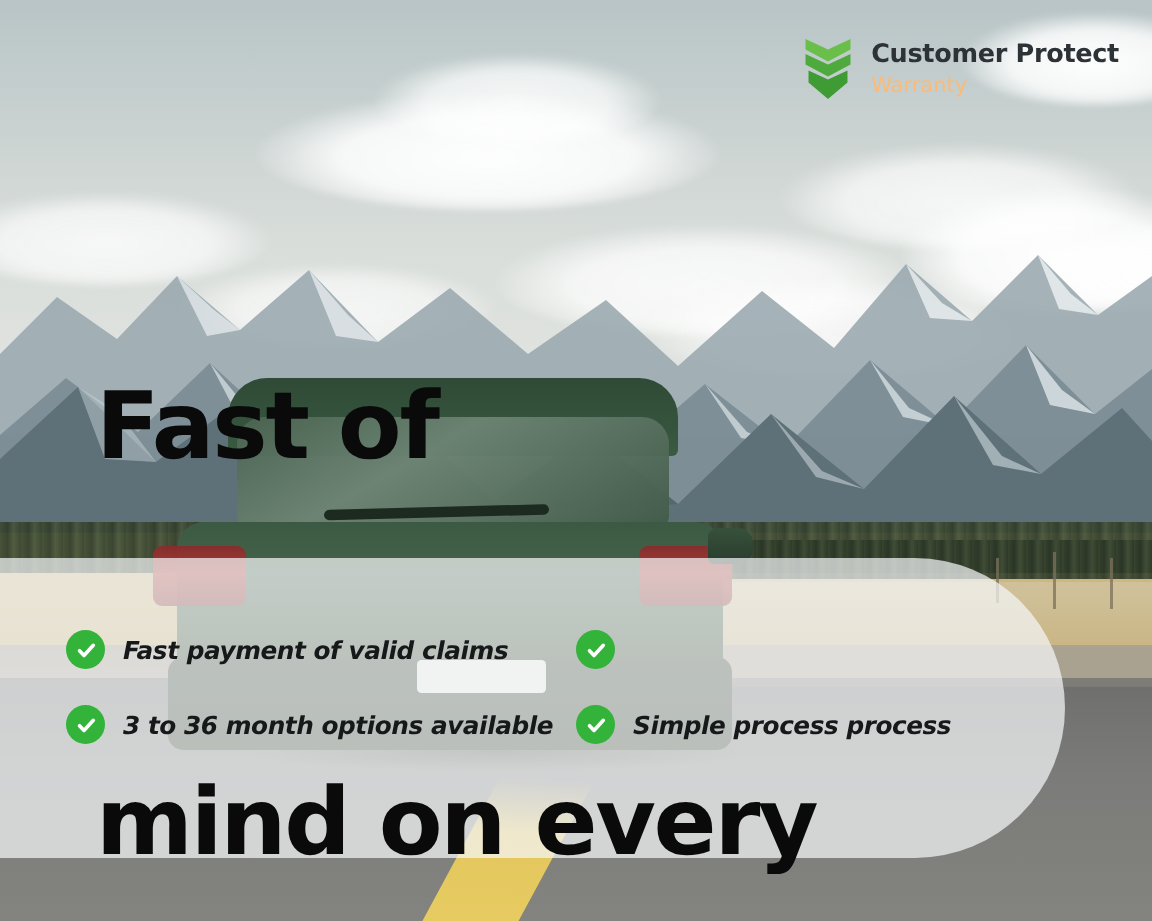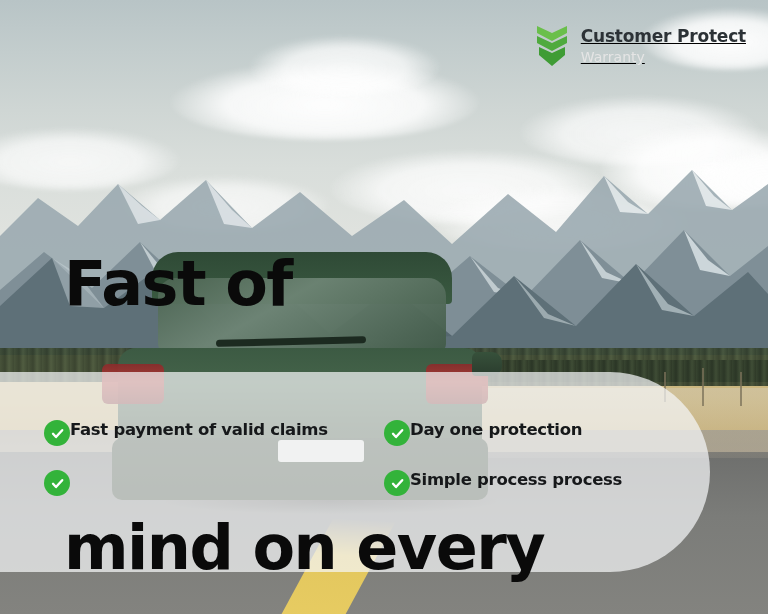--- a/index.html
+++ b/index.html
@@ -171,28 +171,28 @@
   .headline .hl-line { display: block; }
 
   
   .logo {
     position: absolute;
     right: 22px; top: 24px;
     display: flex; align-items: center; gap: 12px;
     z-index: 7;
   }
   .logo-shield { width: 34px; height: 44px; flex: 0 0 auto; }
-  .logo-text { display: flex; flex-direction: column; line-height: 1; text-decoration: underline; }
+  .logo-text { display: flex; flex-direction: column; line-height: 1; }
   .logo-title {
     font-family: "DejaVu Sans", sans-serif;
     font-size: 17px; font-weight: 700; color: #2c3236; letter-spacing: -0.2px;
   }
   .logo-sub {
     font-family: "DejaVu Sans", sans-serif;
-    font-size: 14px; font-weight: 400; color: #e5e5e5; margin-top: 5px;
+    font-size: 14px; font-weight: 400; color: #fdba74; margin-top: 5px;
     letter-spacing: 0px;
   }
 
   
   .panel {
     position: absolute;
     left: -120px; top: 372px;
     width: 830px; height: 200px;
     background: rgba(244,245,246,0.72);
     border-radius: 0 100px 100px 0;
@@ -202,21 +202,21 @@
     position: absolute;
     left: 44px; top: 408px;
     width: 680px; height: 150px;
     display: grid;
     grid-template-columns: 340px 340px;
     grid-template-rows: repeat(3, 50px);
     align-items: center;
     z-index: 6;
   }
   .feature {
-    display: flex; align-items: flex-start; 
+    display: flex; align-items: center; gap: 12px; font-style: italic;
   }
   .check {
     width: 26px; height: 26px; flex: 0 0 auto;
     border-radius: 50%;
     background: #33b33a;
     display: flex; align-items: center; justify-content: center;
   }
   .check svg { display: block; }
   .feature-label {
     font-family: "DejaVu Sans", sans-serif;
@@ -326,38 +326,38 @@
 
     <div class="feature">
       <span class="check">
         <svg width="15" height="15" viewBox="0 0 15 15">
           <path d="M3 7.8 L6 11 L12.2 4.2" fill="none" stroke="#ffffff" stroke-width="2.4" stroke-linecap="round" stroke-linejoin="round"></path>
         </svg>
       </span>
       <span class="feature-label">Fast payment of valid claims</span>
     </div>
 
+
     <div class="feature">
       <span class="check">
         <svg width="15" height="15" viewBox="0 0 15 15">
           <path d="M3 7.8 L6 11 L12.2 4.2" fill="none" stroke="#ffffff" stroke-width="2.4" stroke-linecap="round" stroke-linejoin="round"></path>
         </svg>
       </span>
-      <span class="feature-label">Day one protection</span>
-    </div>
+    </div>
+
 
     <div class="feature">
       <span class="check">
         <svg width="15" height="15" viewBox="0 0 15 15">
           <path d="M3 7.8 L6 11 L12.2 4.2" fill="none" stroke="#ffffff" stroke-width="2.4" stroke-linecap="round" stroke-linejoin="round"></path>
         </svg>
       </span>
-    </div>
-
-
+      <span class="feature-label">3 to 36 month options available</span>
+    </div>
 
     <div class="feature">
       <span class="check">
         <svg width="15" height="15" viewBox="0 0 15 15">
           <path d="M3 7.8 L6 11 L12.2 4.2" fill="none" stroke="#ffffff" stroke-width="2.4" stroke-linecap="round" stroke-linejoin="round"></path>
         </svg>
       </span>
       <span class="feature-label">Simple process process</span>
     </div>
 

